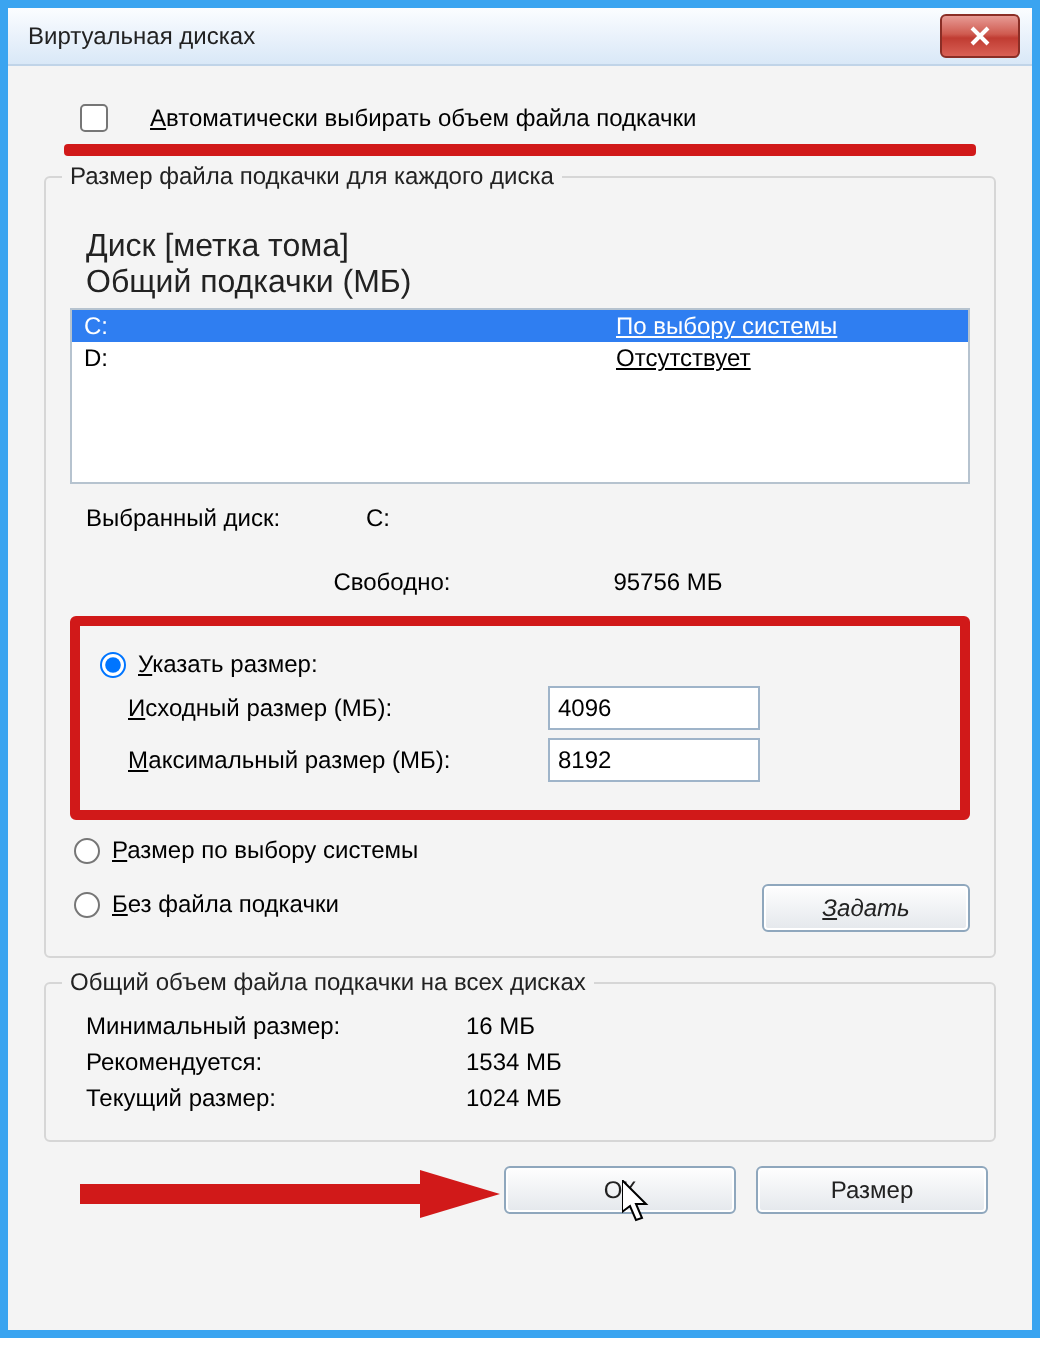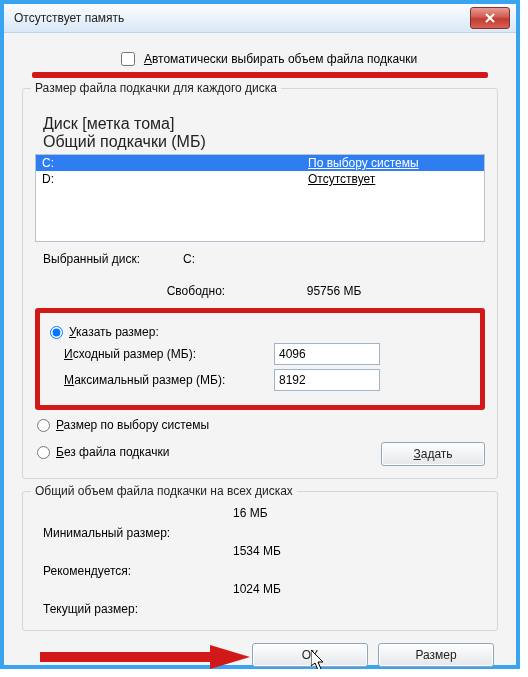--- a/index.html
+++ b/index.html
@@ -55,23 +55,22 @@
     align-items: center;
     justify-content: center;
   }
   .close-btn svg { width: 10px; height: 10px; }
   .content {
     padding: 10px 18px 14px 18px;
   }
   .auto-row {
     display: flex;
     align-items: center;
-    gap: 6px;
+    gap: 18px;
     margin: 6px 0 2px 14px;
-    justify-content: center;
   }
   .auto-row input[type=checkbox] {
     width: 14px; height: 14px;
   }
   .auto-label { font-size: 12px; }
   .red-underline {
     height: 6px;
     background: #d11919;
     border-radius: 2px;
     margin: 3px 10px 10px 10px;
@@ -164,27 +163,28 @@
     border-radius: 3px;
     font-size: 12px;
     color: #222;
     padding: 0 12px;
     box-shadow: inset 0 0 0 1px #fff;
   }
   .set-btn-row {
     display: flex;
     justify-content: flex-end;
     margin-top: 6px;
+    font-style: italic;
   }
   .total-line {
     display: flex;
     font-size: 12px;
     margin: 4px 0 2px 8px;
   }
-  .total-line .k { width: 190px; margin-top: 20px; }
+  .total-line .k { width: 190px; }
   .dlg-buttons {
     display: flex;
     justify-content: flex-end;
     gap: 10px;
     margin-top: 6px;
     padding-right: 4px;
     position: relative;
   }
   .red-arrow {
     position: absolute;
@@ -201,21 +201,21 @@
   }
   .u { text-decoration: underline; }
 </style>
 </head>
 <body>
 
 <div class="outer-frame">
   <div class="watermark">ironfriends.ru</div>
 
   <div class="titlebar">
-    <span class="titlebar-title">Отсутствует память</span>
+    <span class="titlebar-title">Виртуальная дисках</span>
     <div class="close-btn">
       <svg viewBox="0 0 10 10">
         <path d="M1 1 L9 9 M9 1 L1 9" stroke="#fff" stroke-width="2" fill="none"></path>
       </svg>
     </div>
   </div>
 
   <div class="content">
 
     <div class="auto-row">

